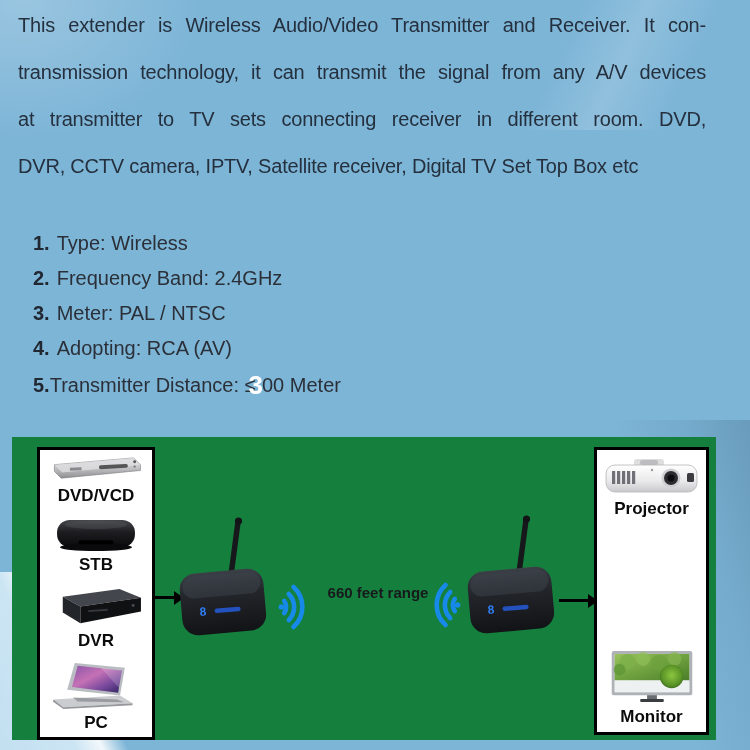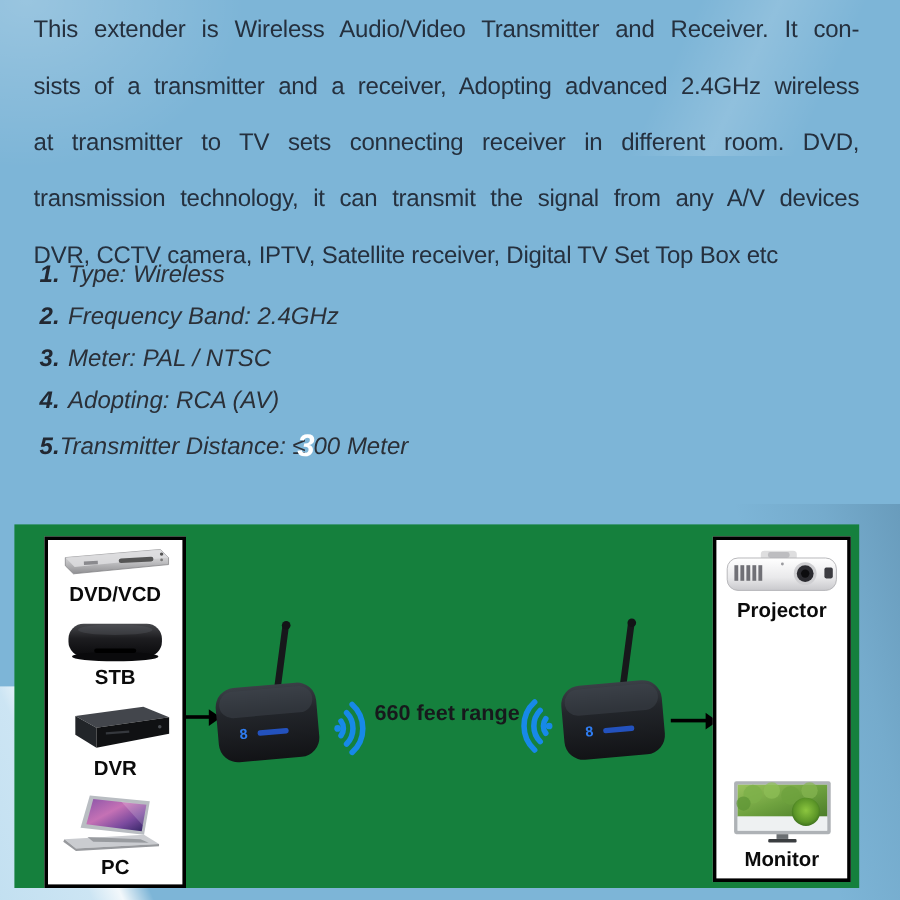--- a/index.html
+++ b/index.html
@@ -13,29 +13,29 @@
   .deco.tl { left:0; top:0; width:280px; height:240px;
     background:radial-gradient(ellipse 260px 200px at 8% 0%, rgba(255,255,255,0.22), rgba(255,255,255,0) 70%); }
   .deco.tr { right:0; top:0; width:230px; height:130px;
     background:linear-gradient(295deg, rgba(255,255,255,0) 30%, rgba(255,255,255,0.15) 55%, rgba(255,255,255,0) 78%); }
   .deco.bl { left:0; top:572px; width:135px; height:178px;
     background:linear-gradient(246deg, rgba(255,255,255,0) 40%, rgba(255,255,255,0.9) 52%, rgba(211,233,246,0.92) 64%, rgba(198,226,242,0.95) 100%); }
   .deco.rd { right:0; top:420px; width:215px; height:330px;
     background:linear-gradient(255deg, rgba(25,55,80,0.20) 0%, rgba(25,55,80,0.08) 22%, rgba(25,55,80,0) 46%); }
 
   
-  .intro { position:absolute; left:28px; width:688px; top:2px;
+  .intro { position:absolute; left:18px; width:688px; top:2px;
     font-size:20px; letter-spacing:-0.2px; color:#25303e; }
   .pline { line-height:47px; height:47px; overflow:hidden;
     text-align:justify; text-justify:inter-word; }
   .pline.j { text-align-last:justify; }
 
   
-  .specs { position:absolute; left:33px; top:212px; width:640px;
-    font-size:20px; color:#2b3038;font-style:italic; }
+  .specs { position:absolute; left:33px; top:226px; width:640px;
+    font-size:20px; color:#2b3038; }
   .spec-row { height:35px; line-height:35px; white-space:nowrap; }
   .spec-num { font-weight:700; color:#222832; margin-right:7px; }
   .spec-row.tight .spec-num { margin-right:0; }
   .spec-highlight { color:#ffffff; font-weight:700; font-size:26px;
     position:relative; top:2px; margin-left:-7px; margin-right:-1px; }
 
   
   .panel { position:absolute; left:12px; top:437px; width:704px; height:303px;
     background:#15803d; }
   .devbox { position:absolute; top:10px; border:3px solid #000; background:#fff;
@@ -47,21 +47,21 @@
 
   .unit { position:absolute; }
   .unit.tx { left:160px; top:74px; }
   .unit.rx { left:448px; top:72px; }
 
   .wifi { position:absolute; width:32px; height:52px; }
   .wifi.txw { left:265px; top:144px; }
   .wifi.rxw { left:418px; top:142px; transform:scaleX(-1); }
 
   .range { position:absolute; left:300px; top:147px; width:132px;
-    font-size:18px; font-weight:700; color:#17191c; }
+    text-align:center; font-size:15px; font-weight:700; color:#17191c; }
 
   .arrow { position:absolute; height:3px; background:#000; }
   .arrow::after { content:""; position:absolute; right:-9px; top:-5.5px;
     border-left:10px solid #000; border-top:7px solid transparent; border-bottom:7px solid transparent; }
   .arrow.a1 { left:141px; top:159px; width:22px; }
   .arrow.a2 { left:547px; top:162px; width:30px; }
 
   svg { display:block; }
 </style>
 </head>
@@ -113,23 +113,22 @@
   </defs>
 </svg>
 
 <div class="deco tl"></div>
 <div class="deco tr"></div>
 <div class="deco rd"></div>
 <div class="deco bl"></div>
 
 <div class="intro">
   <div class="pline j">This extender is Wireless Audio/Video Transmitter and Receiver. It con-</div>
-  <div class="pline j">sists of a transmitter and a receiver, Adopting advanced 2.4GHz wireless</div>
+  <div class="pline j">transmission technology, it can transmit the signal from any A/V devices</div>
   <div class="pline j">at transmitter to TV sets connecting receiver in different room. DVD,</div>
-  <div class="pline j">transmission technology, it can transmit the signal from any A/V devices</div>
   <div class="pline">DVR, CCTV camera, IPTV, Satellite receiver, Digital TV Set Top Box etc</div>
 </div>
 
 <div class="specs">
   <div class="spec-row">
     <span class="spec-num">1.</span><span class="spec-text">Type: Wireless</span>
   </div>
   <div class="spec-row">
     <span class="spec-num">2.</span><span class="spec-text">Frequency Band: 2.4GHz</span>
   </div>

